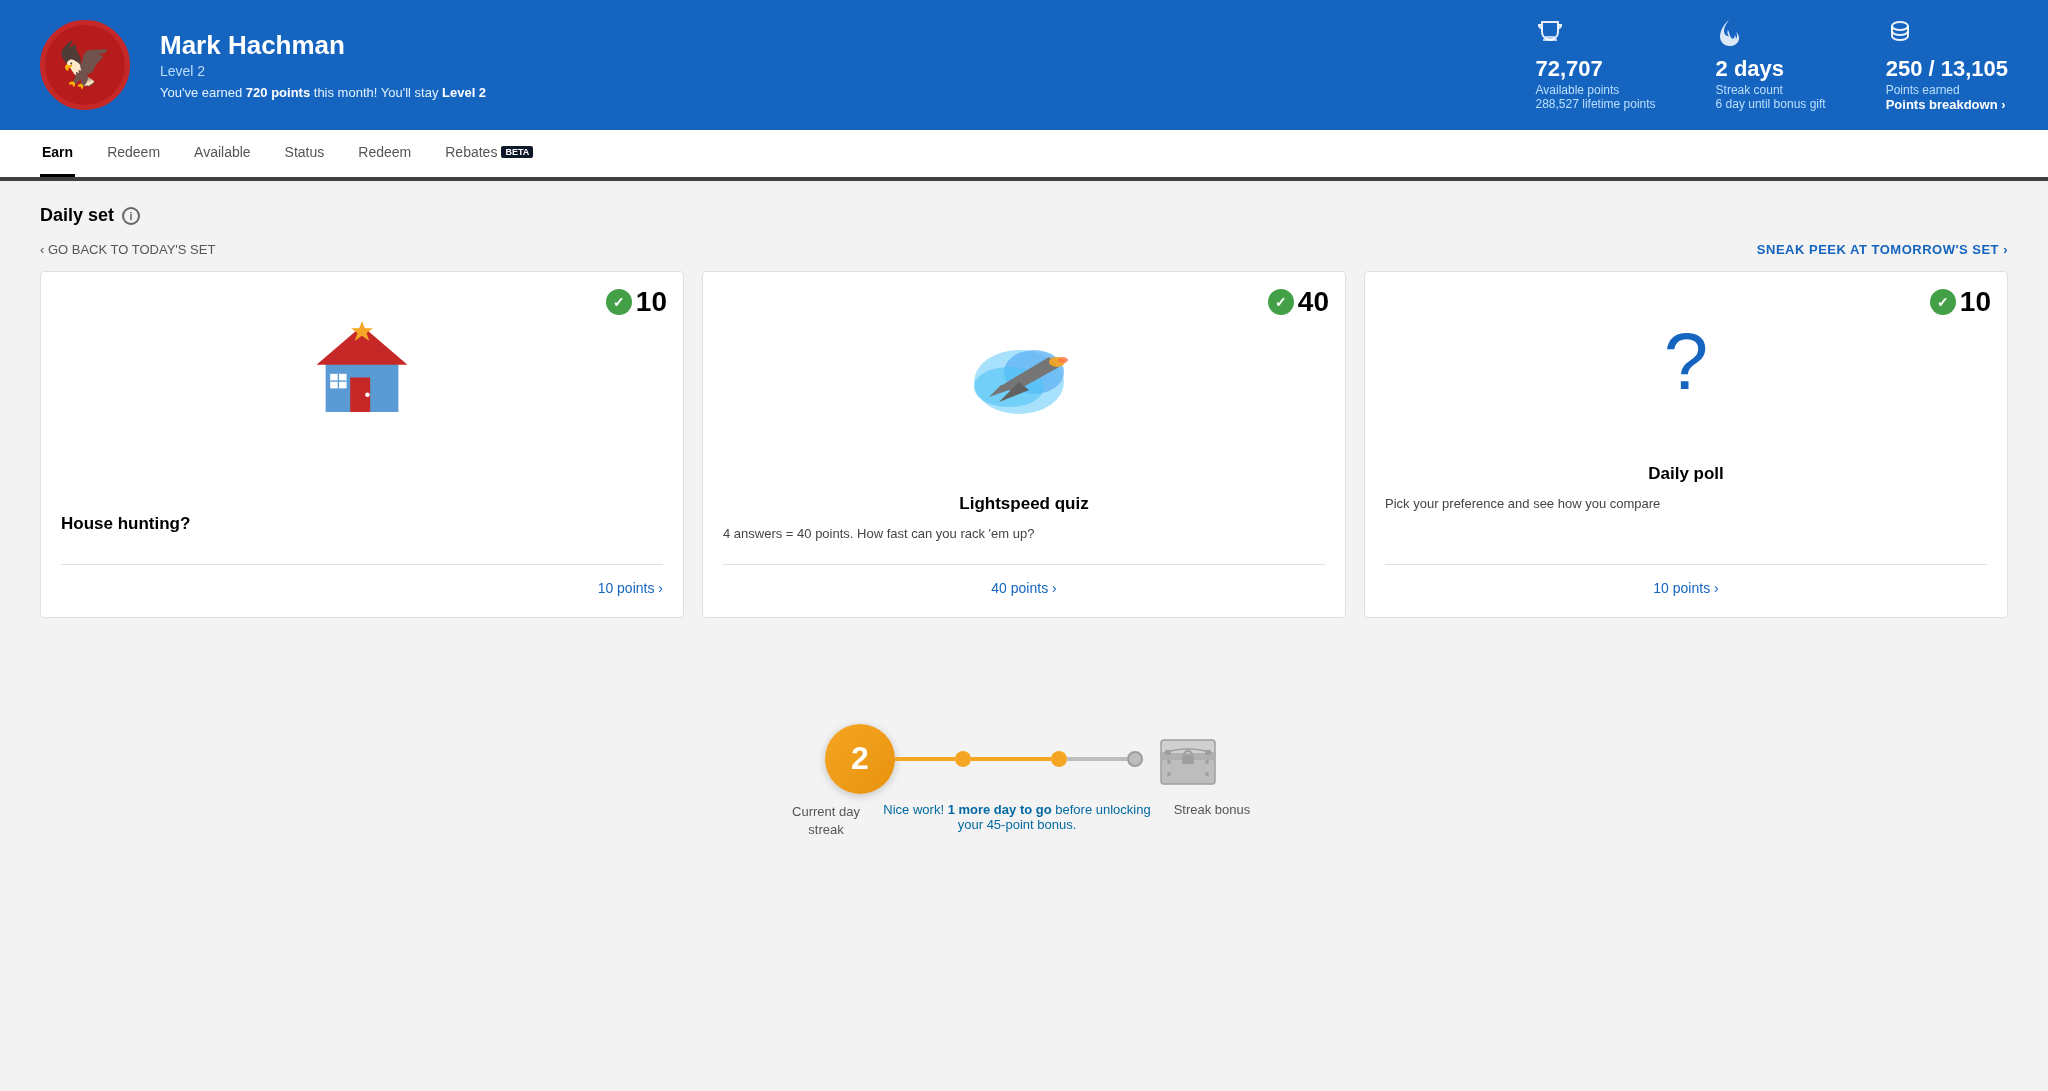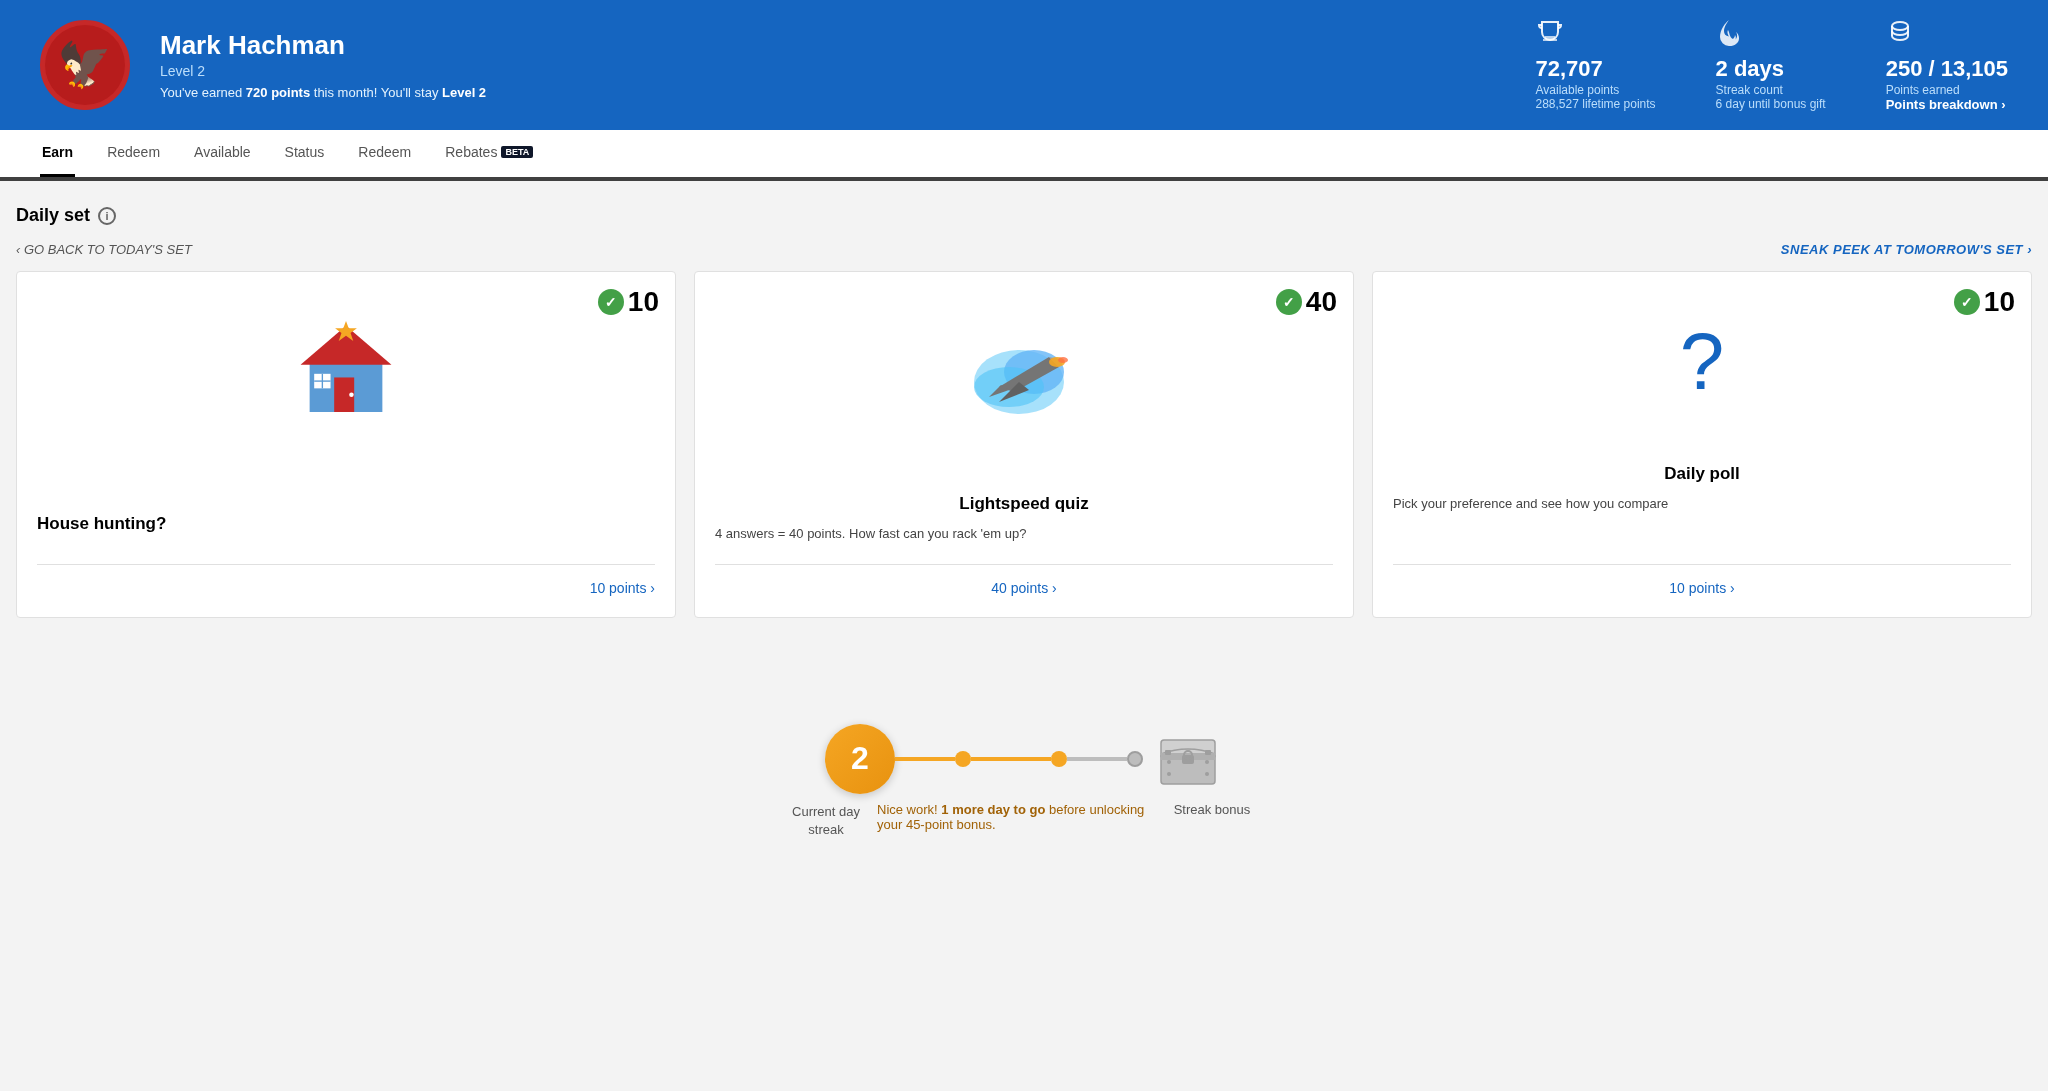--- a/index.html
+++ b/index.html
@@ -77,42 +77,41 @@
       background: #0f172a;
       color: #fff;
       font-size: 9px;
       font-weight: 700;
       padding: 1px 4px;
       border-radius: 2px;
       vertical-align: super;
     }
 
     
-    .main { padding: 24px 16px 40px; }
+    .main { padding: 24px 40px 40px; }
 
     .section-title {
       font-size: 18px;
       font-weight: 600;
       margin-bottom: 16px;
       display: flex; align-items: center; gap: 8px;
     }
     .info-icon {
       width: 18px; height: 18px;
       border: 2px solid #666;
       border-radius: 50%;
       display: inline-flex; align-items: center; justify-content: center;
       font-size: 11px; color: #666; font-weight: 700;
       cursor: pointer;
     }
 
     
     .nav-row {
       display: flex; justify-content: space-between; align-items: flex-start;
       margin-bottom: 14px;
-      font-style: italic;
     }
     .nav-back {
       font-size: 13px; color: #555; cursor: pointer;
       display: flex; align-items: center; gap: 4px;
     }
     .nav-forward {
       font-size: 13px; color: #1565c0; cursor: pointer; font-weight: 600;
       display: flex; align-items: center; gap: 4px;
       text-transform: uppercase; letter-spacing: 0.5px;
     }
@@ -394,20 +393,20 @@
         <circle cx="16" cy="50" r="2" fill="#9e9e9e"></circle>
         <circle cx="54" cy="50" r="2" fill="#9e9e9e"></circle>
       </svg>
     </div>
   </div>
 
   <div style="display: flex; align-items: flex-start; margin-top: 8px;">
     <div style="width: 70px; text-align: center;">
       <span style="font-size: 13px; color: #555;">Current day streak</span>
     </div>
-    <div style="width: 280px; margin-left: 16px; font-size: 13px; color: #a16207;">
+    <div style="width: 280px; text-align: center; margin-left: 16px; font-size: 13px; color: #0369a1;">
       Nice work! <strong>1 more day to go</strong> before unlocking your 45-point bonus.
     </div>
     <div style="width: 90px; text-align: center; margin-left: 10px; font-size: 13px; color: #555;">
       <span>Streak bonus</span>
     </div>
   </div>
 </div>
 
 </body></html>

